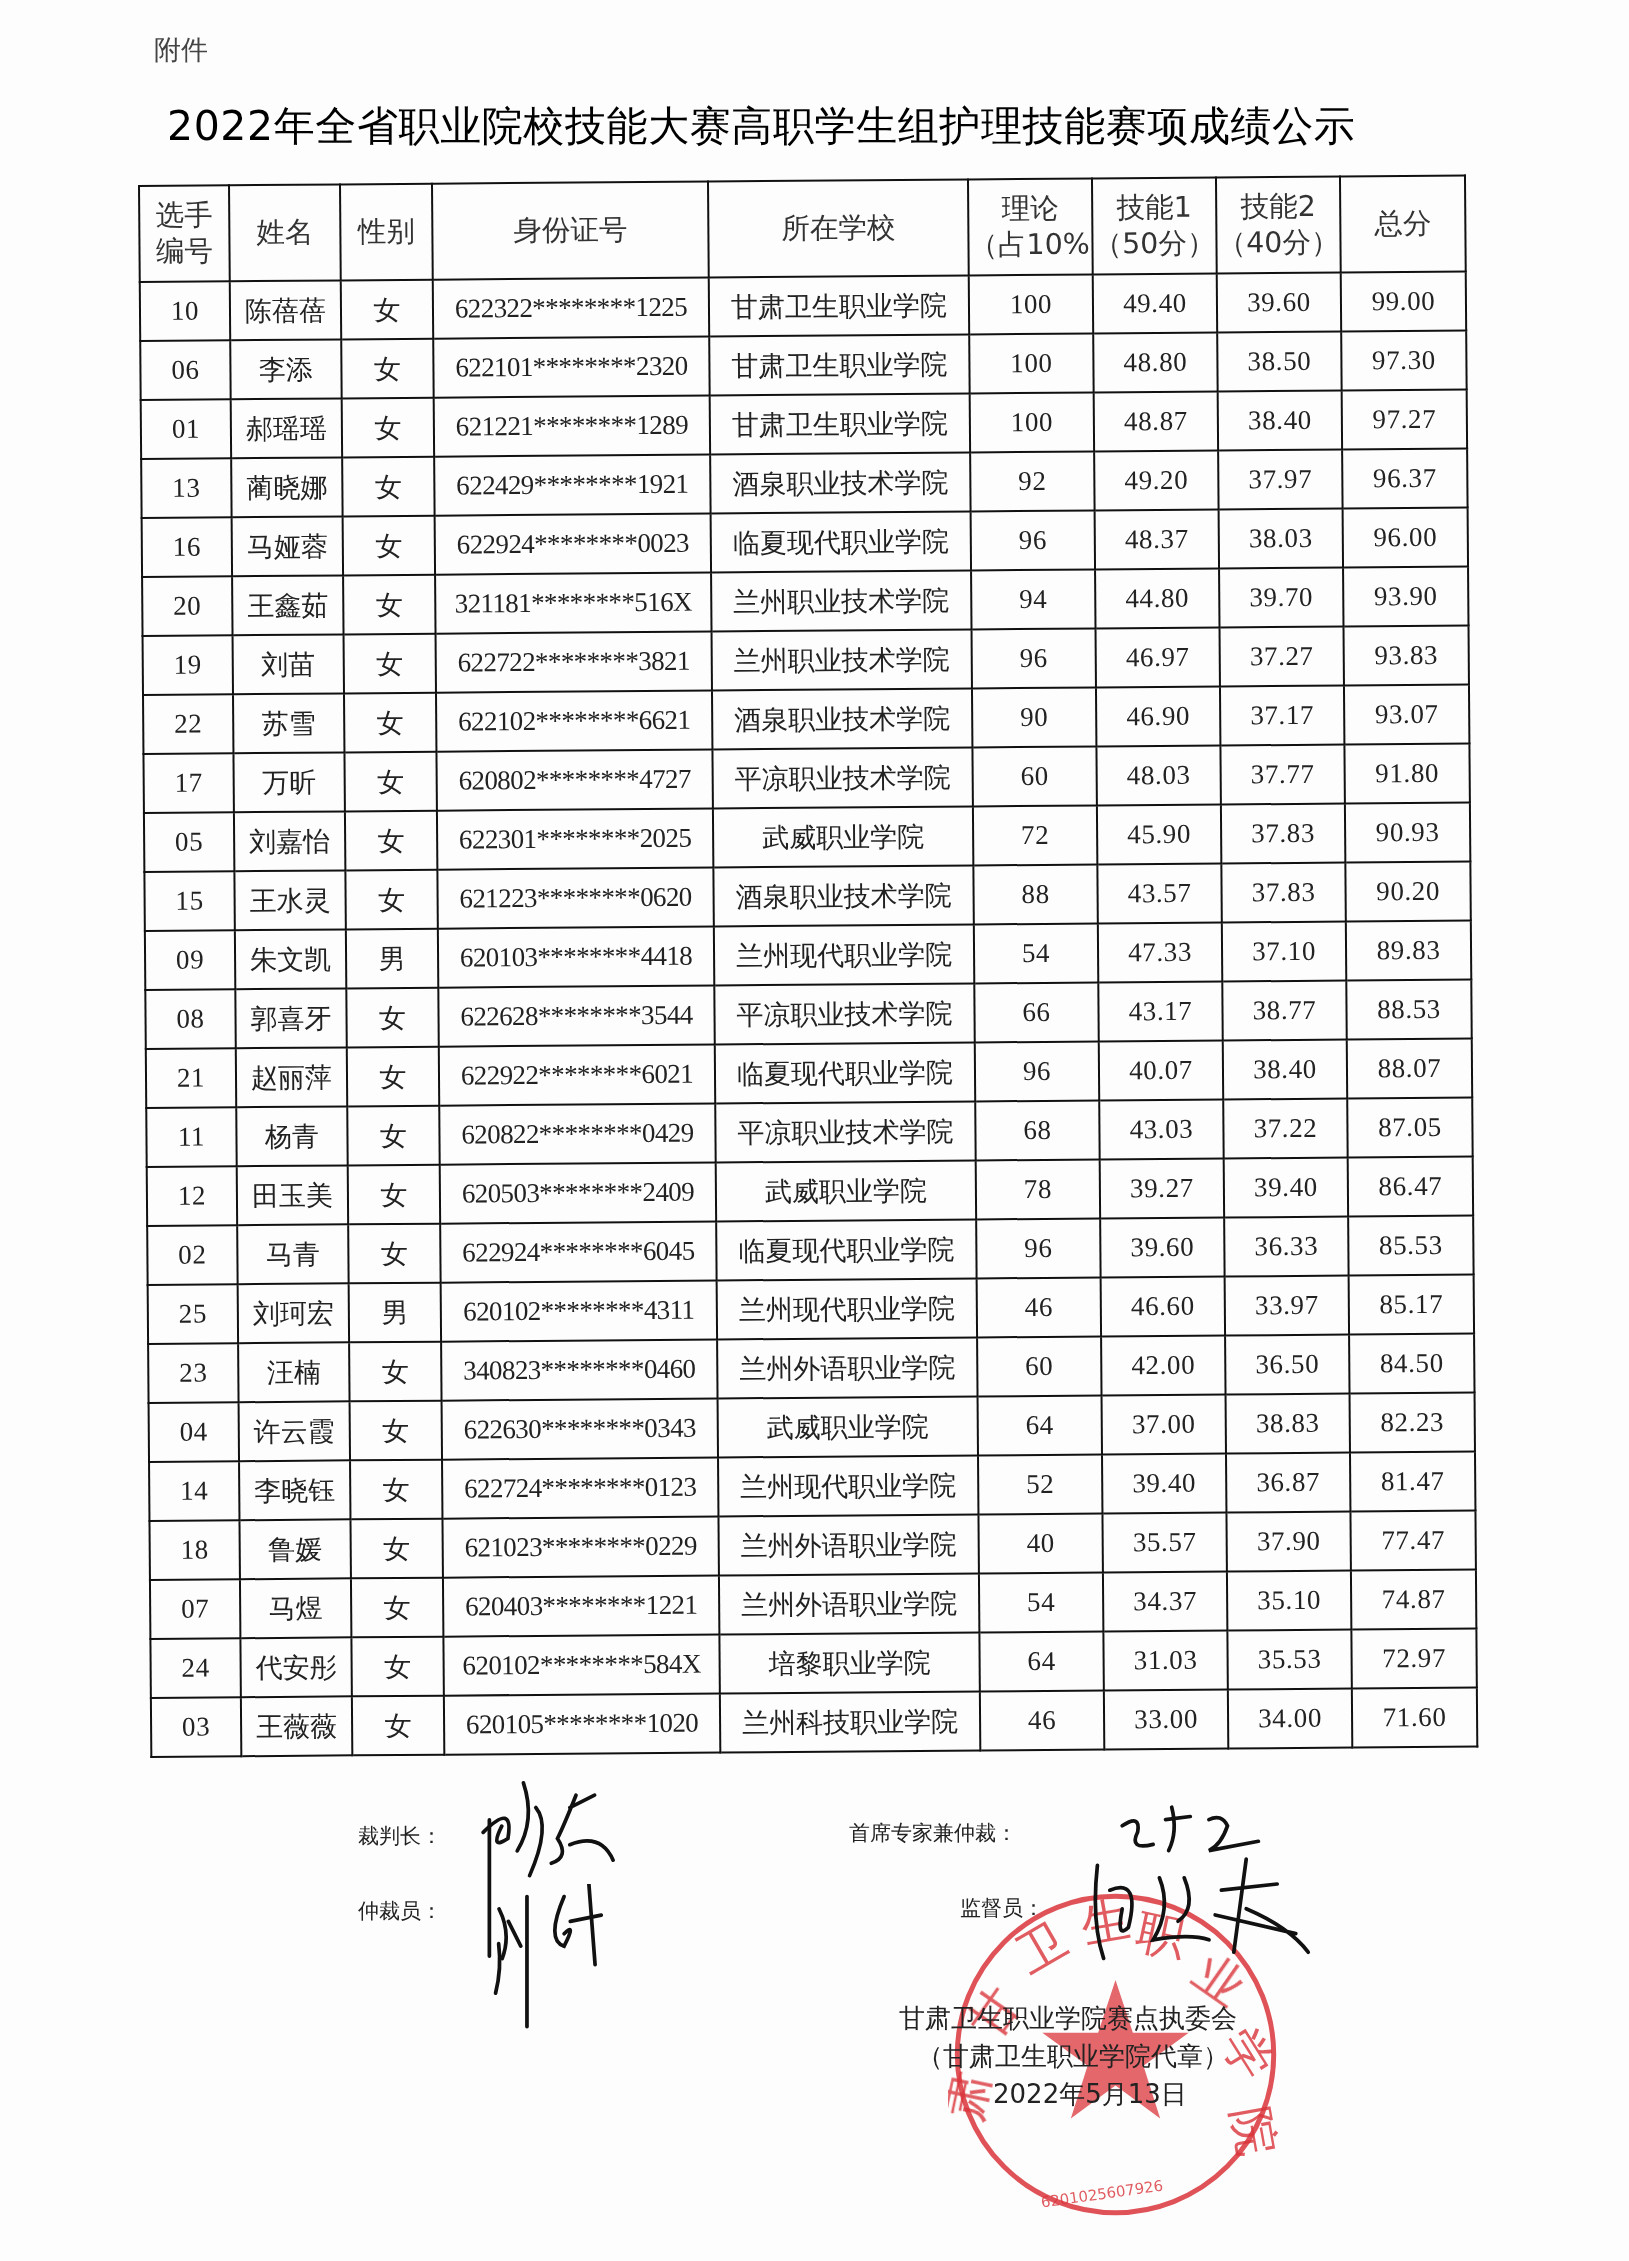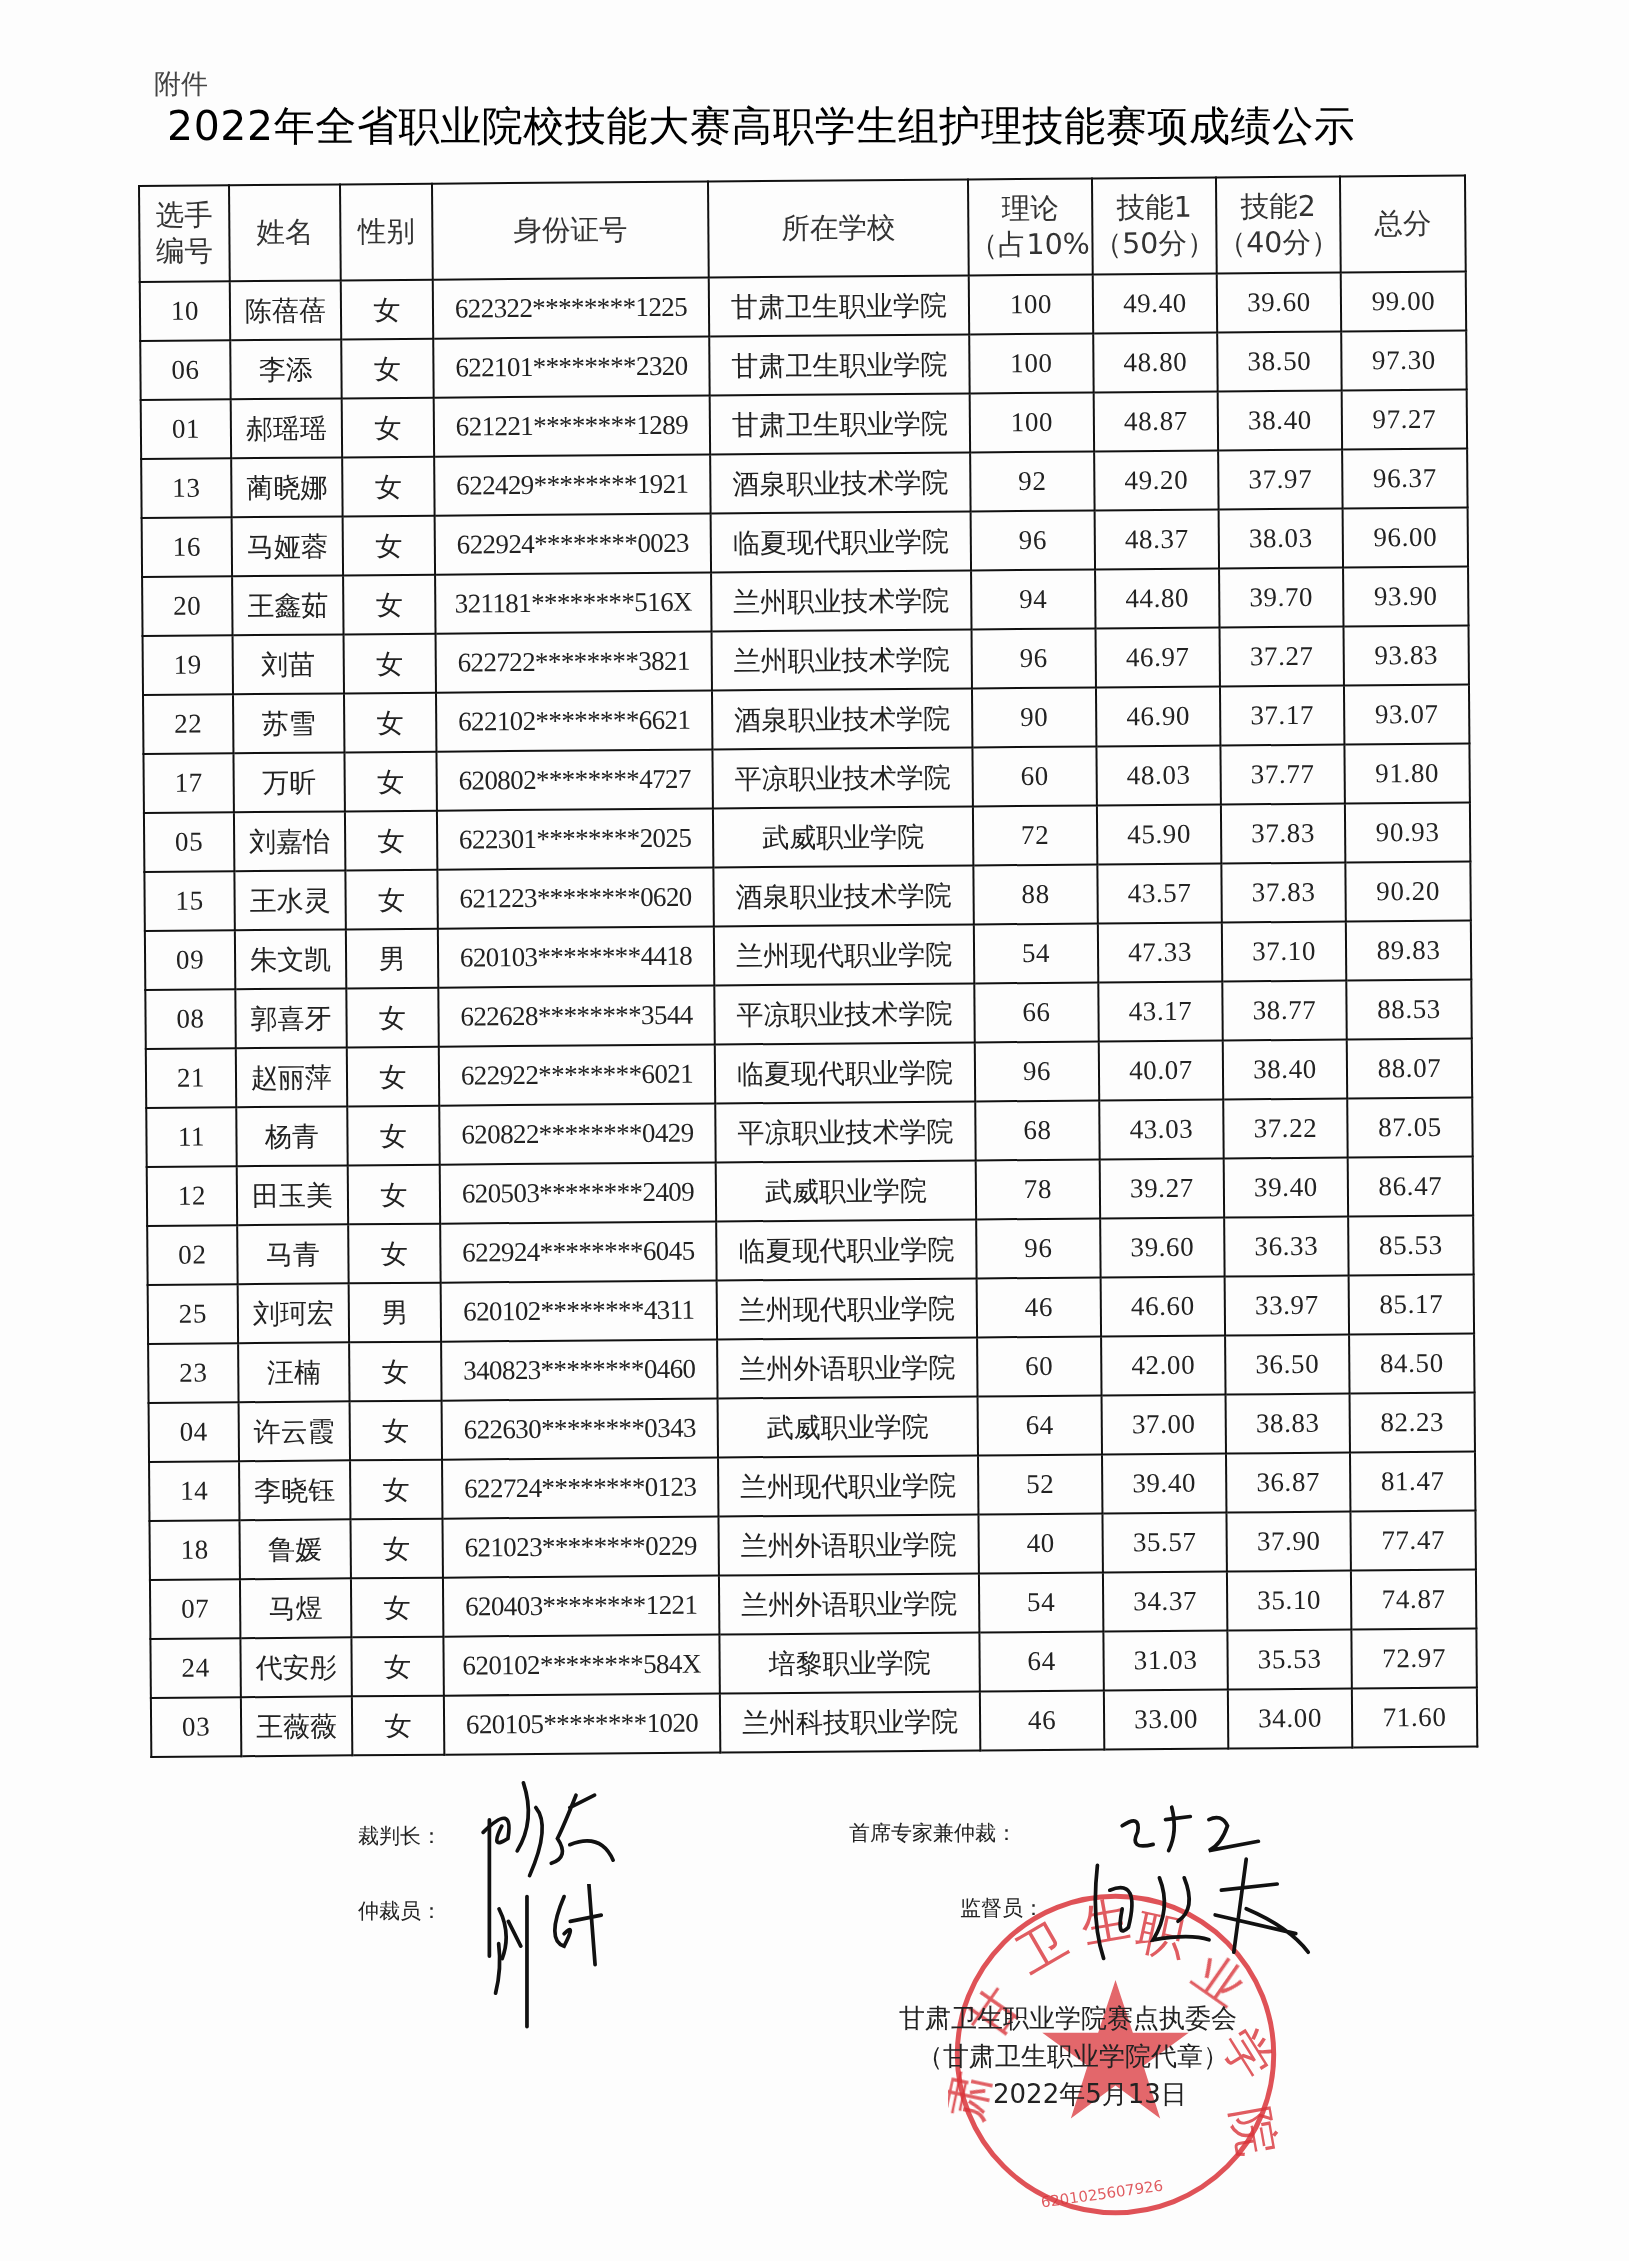--- a/index.html
+++ b/index.html
@@ -1,20 +1,20 @@
 <!DOCTYPE html>
 <html style="font-size:10px"><head>
 <meta charset="utf-8">
 <style>
   html, body { margin:0; padding:0; }
   body {
     width:1630px; height:2261px; background:#fdfdfd; position:relative; overflow:hidden;
     font-family:"DejaVu Serif", "Liberation Serif", serif; color:#222;
   }
-  .attach { position:absolute; left:154px; top:66px; font-size:27px; color:#444;
+  .attach { position:absolute; left:154px; top:32px; font-size:27px; color:#444;
     font-family:"DejaVu Sans", sans-serif; }
   .title { position:absolute; left:167px; top:99px; font-size:41px; letter-spacing:0.6px;
     font-family:"DejaVu Sans", sans-serif; color:#000000; white-space:nowrap; }
   table.scores {
     position:absolute; left:138px; top:185px; border-collapse:collapse;
     width:1326px; table-layout:fixed; transform:rotate(-0.45deg); transform-origin:left top;
   }
   table.scores td, table.scores th {
     border:2.5px solid #111; text-align:center; vertical-align:middle; padding:0;
     font-weight:normal; overflow:hidden; white-space:nowrap;

